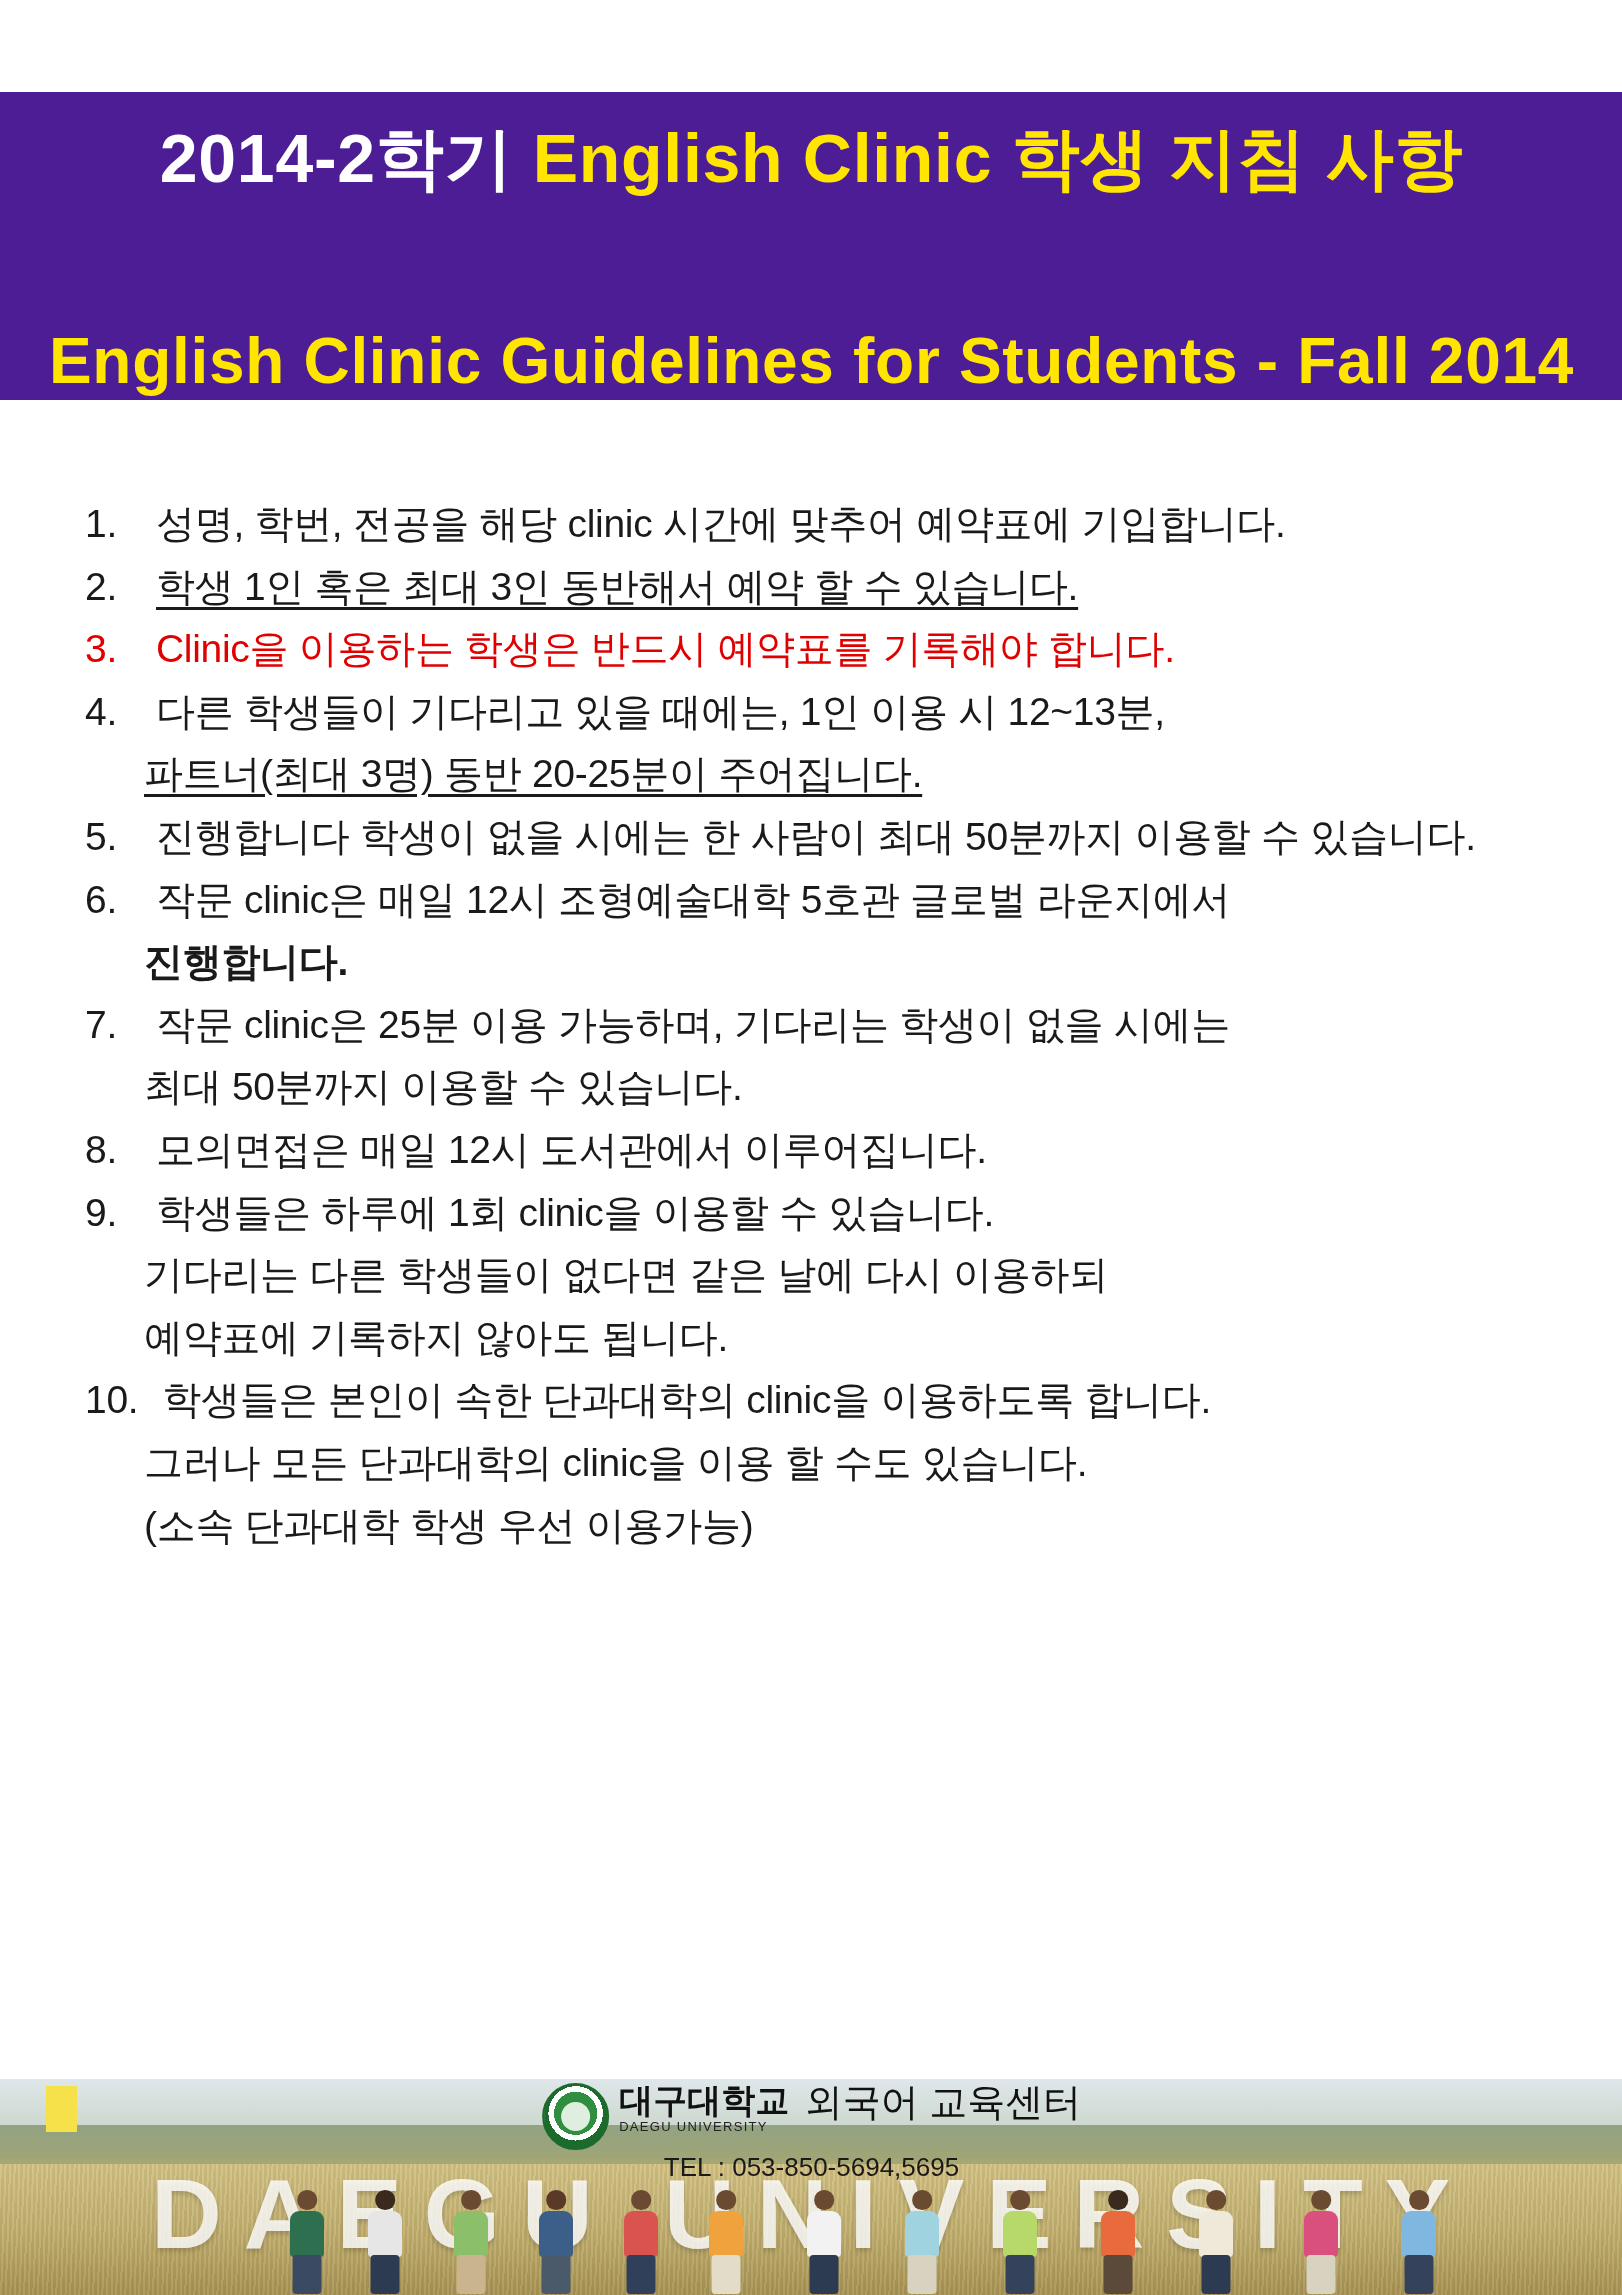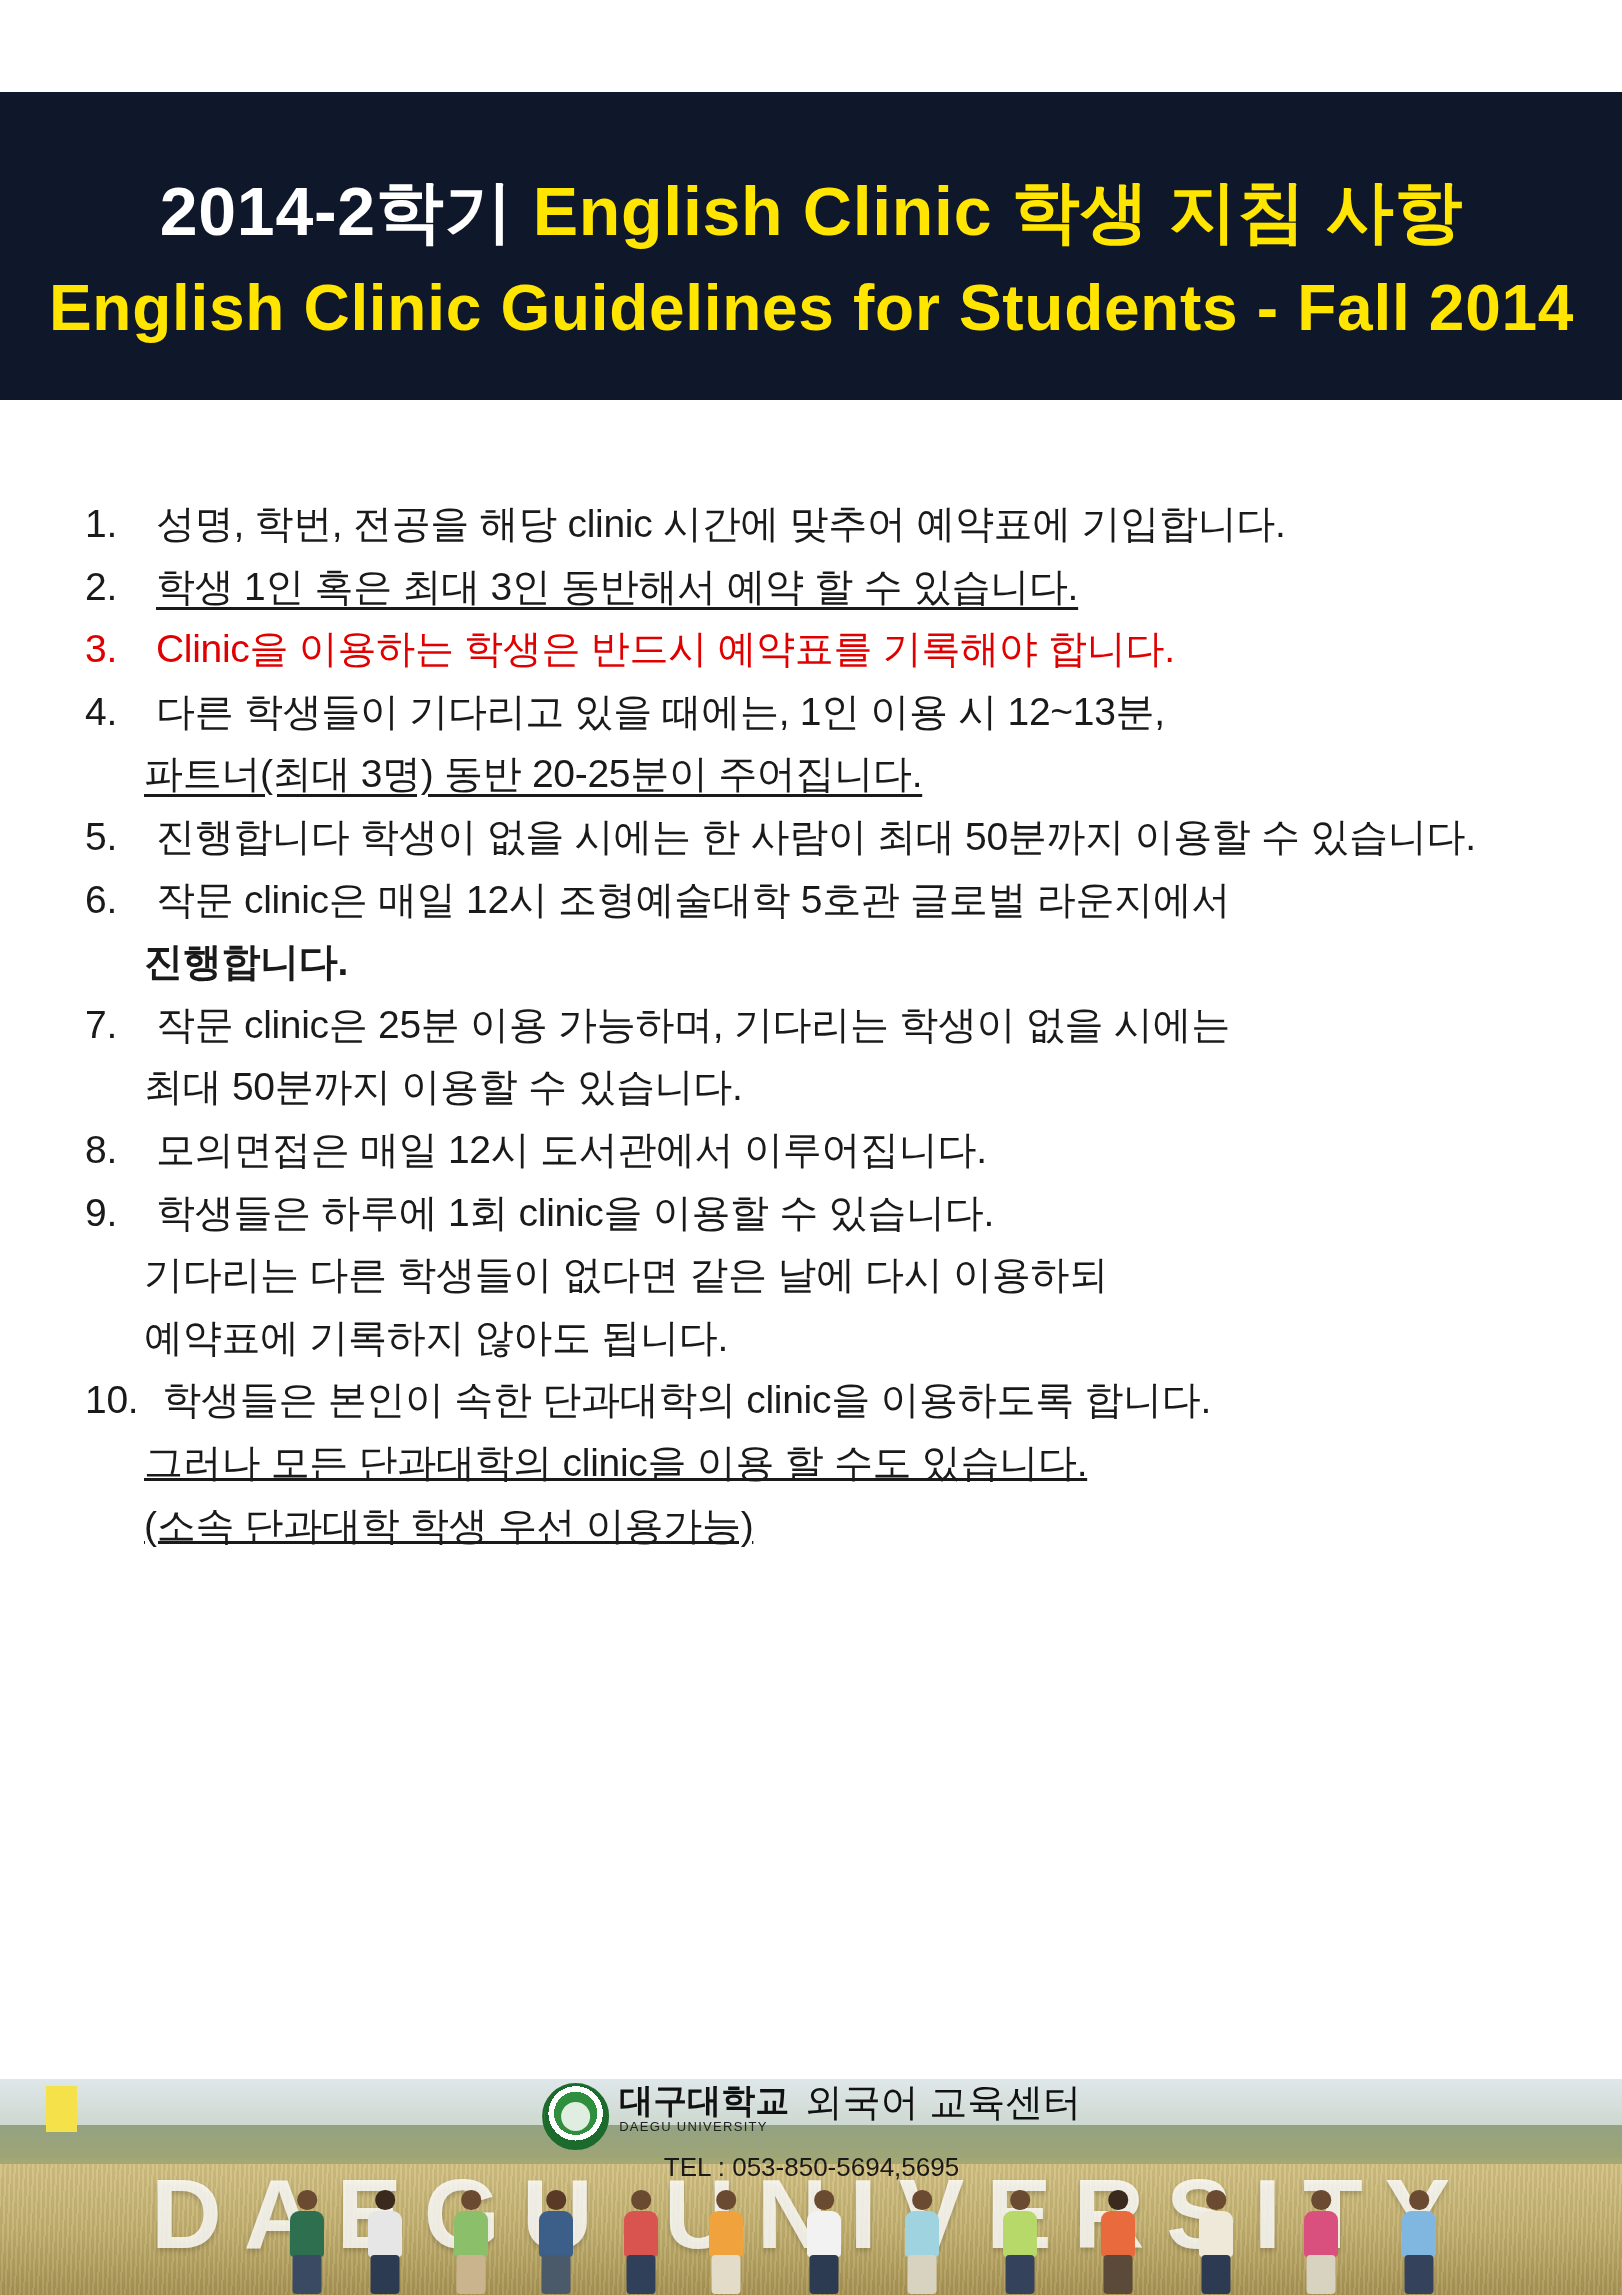--- a/index.html
+++ b/index.html
@@ -15,26 +15,26 @@
     overflow: hidden;
   }
 
   
   .header-banner {
     position: absolute;
     left: 0;
     top: 92px;
     width: 1623px;
     height: 308px;
-    background: #0f172a;
+    background: #4c1d95;
     box-sizing: border-box;
     display: flex;
     flex-direction: column;
     align-items: center;
-    justify-content: center;
+    justify-content: space-between;
     padding-top: 28px;
   }
   .header-line1 {
     font-size: 68px;
     font-weight: bold;
     color: #ffffff;
     letter-spacing: 0.7px;
     line-height: 1.12;
     white-space: nowrap;
   }
@@ -79,21 +79,20 @@
   }
   .sub {
     font-size: 39px;
     line-height: 1.0;
     color: #1a1a1a;
     margin-bottom: 23.6px;
     margin-left: 59px;
     letter-spacing: -0.3px;
   }
   .sub.deep {
-    text-decoration: underline;
   }
   .red {
     color: #e00000;
   }
   .u {
     text-decoration: underline;
     text-underline-offset: 6.5px;
   }
   .b {
     font-weight: bold;

